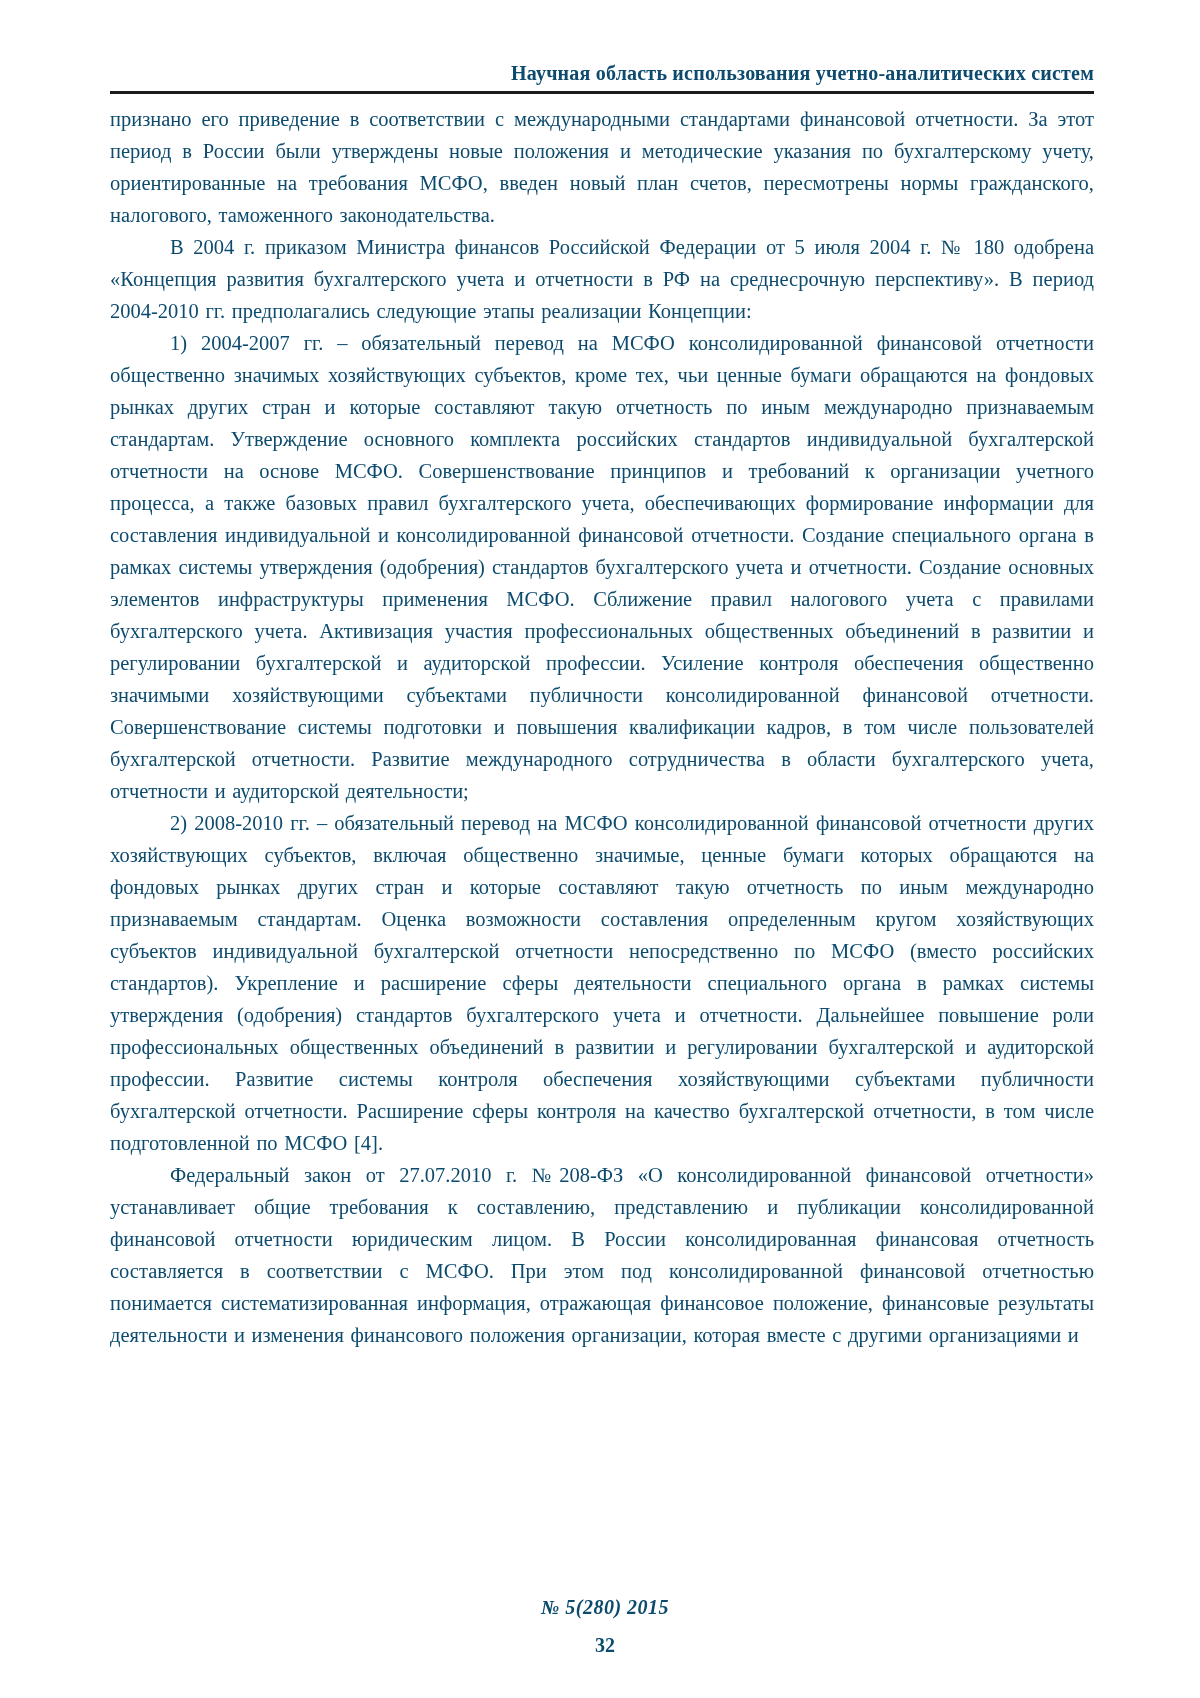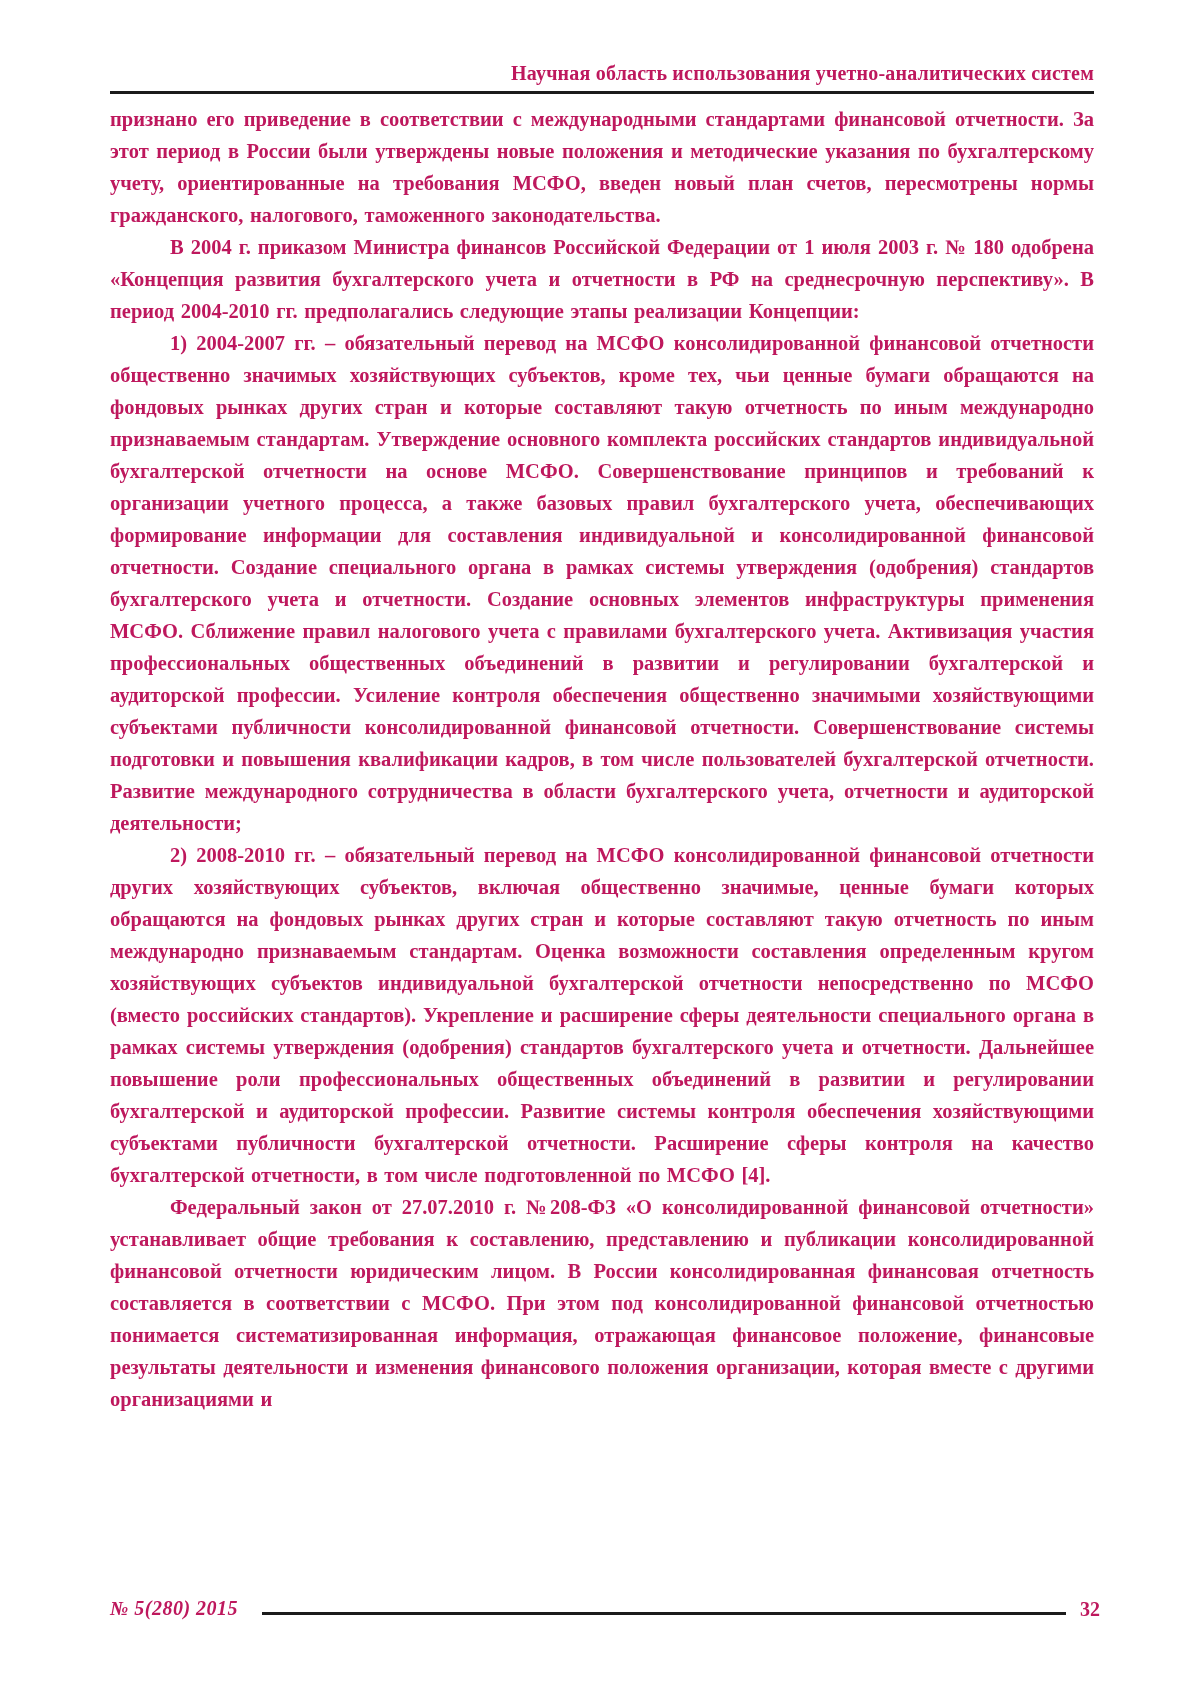--- a/index.html
+++ b/index.html
@@ -7,21 +7,21 @@
     padding: 0;
     background: #ffffff;
   }
   .page {
     position: relative;
     width: 1200px;
     height: 1698px;
     background: #ffffff;
     box-sizing: border-box;
     font-family: "Liberation Serif", "DejaVu Serif", serif;
-    color: #be185d;
+    color: #0c4a6e;
     overflow: hidden;
   }
   .running-header {
     position: absolute;
     top: 60px;
     left: 110px;
     right: 106px;
     text-align: right;
     font-weight: bold;
     font-size: 20px;
@@ -32,39 +32,39 @@
   }
   .article-body {
     position: absolute;
     top: 103px;
     left: 110px;
     right: 106px;
     font-size: 20.5px;
     line-height: 32px;
     text-align: justify;
     word-spacing: 1.5px;
-    font-weight: bold;
   }
   .para {
     margin: 0;
     padding: 0;
     text-indent: 60px;
   }
   .para.no-indent {
     text-indent: 0;
   }
   .page-footer {
     position: absolute;
     left: 110px;
     right: 100px;
     top: 1596px;
     display: flex;
     align-items: center;
     font-size: 20px;
     font-weight: bold;
+    flex-direction: column;
   }
   .issue-label {
     font-style: italic;
     white-space: nowrap;
     letter-spacing: 0.5px;
   }
   .footer-rule {
     flex: 1 1 auto;
     height: 3px;
     background: #1b1b1b;
@@ -79,21 +79,21 @@
 <body>
 
 <div class="page">
 
   <div class="running-header">
     <span>Научная область использования учетно-аналитических систем</span>
   </div>
 
   <div class="article-body">
     <p class="para no-indent">признано его приведение в соответствии с международными стандартами финансовой отчетности. За этот период в России были утверждены новые положения и методические указания по бухгалтерскому учету, ориентированные на требования МСФО, введен новый план счетов, пересмотрены нормы гражданского, налогового, таможенного законодательства.</p>
-    <p class="para">В 2004 г. приказом Министра финансов Российской Федерации от 1 июля 2003 г. № 180 одобрена «Концепция развития бухгалтерского учета и отчетности в РФ на среднесрочную перспективу». В период 2004-2010 гг. предполагались следующие этапы реализации Концепции:</p>
+    <p class="para">В 2004 г. приказом Министра финансов Российской Федерации от 5 июля 2004 г. № 180 одобрена «Концепция развития бухгалтерского учета и отчетности в РФ на среднесрочную перспективу». В период 2004-2010 гг. предполагались следующие этапы реализации Концепции:</p>
     <p class="para">1) 2004-2007 гг. – обязательный перевод на МСФО консолидированной финансовой отчетности общественно значимых хозяйствующих субъектов, кроме тех, чьи ценные бумаги обращаются на фондовых рынках других стран и которые составляют такую отчетность по иным международно признаваемым стандартам. Утверждение основного комплекта российских стандартов индивидуальной бухгалтерской отчетности на основе МСФО. Совершенствование принципов и требований к организации учетного процесса, а также базовых правил бухгалтерского учета, обеспечивающих формирование информации для составления индивидуальной и консолидированной финансовой отчетности. Создание специального органа в рамках системы утверждения (одобрения) стандартов бухгалтерского учета и отчетности. Создание основных элементов инфраструктуры применения МСФО. Сближение правил налогового учета с правилами бухгалтерского учета. Активизация участия профессиональных общественных объединений в развитии и регулировании бухгалтерской и аудиторской профессии. Усиление контроля обеспечения общественно значимыми хозяйствующими субъектами публичности консолидированной финансовой отчетности. Совершенствование системы подготовки и повышения квалификации кадров, в том числе пользователей бухгалтерской отчетности. Развитие международного сотрудничества в области бухгалтерского учета, отчетности и аудиторской деятельности;</p>
     <p class="para">2) 2008-2010 гг. – обязательный перевод на МСФО консолидированной финансовой отчетности других хозяйствующих субъектов, включая общественно значимые, ценные бумаги которых обращаются на фондовых рынках других стран и которые составляют такую отчетность по иным международно признаваемым стандартам. Оценка возможности составления определенным кругом хозяйствующих субъектов индивидуальной бухгалтерской отчетности непосредственно по МСФО (вместо российских стандартов). Укрепление и расширение сферы деятельности специального органа в рамках системы утверждения (одобрения) стандартов бухгалтерского учета и отчетности. Дальнейшее повышение роли профессиональных общественных объединений в развитии и регулировании бухгалтерской и аудиторской профессии. Развитие системы контроля обеспечения хозяйствующими субъектами публичности бухгалтерской отчетности. Расширение сферы контроля на качество бухгалтерской отчетности, в том числе подготовленной по МСФО [4].</p>
     <p class="para">Федеральный закон от 27.07.2010 г. №208-ФЗ «О консолидированной финансовой отчетности» устанавливает общие требования к составлению, представлению и публикации консолидированной финансовой отчетности юридическим лицом. В России консолидированная финансовая отчетность составляется в соответствии с МСФО. При этом под консолидированной финансовой отчетностью понимается систематизированная информация, отражающая финансовое положение, финансовые результаты деятельности и изменения финансового положения организации, которая вместе с другими организациями и</p>
   </div>
 
   <div class="page-footer">
     <span class="issue-label">№ 5(280) 2015</span>
     <span class="footer-rule"></span>
     <span class="page-number">32</span>
   </div>

